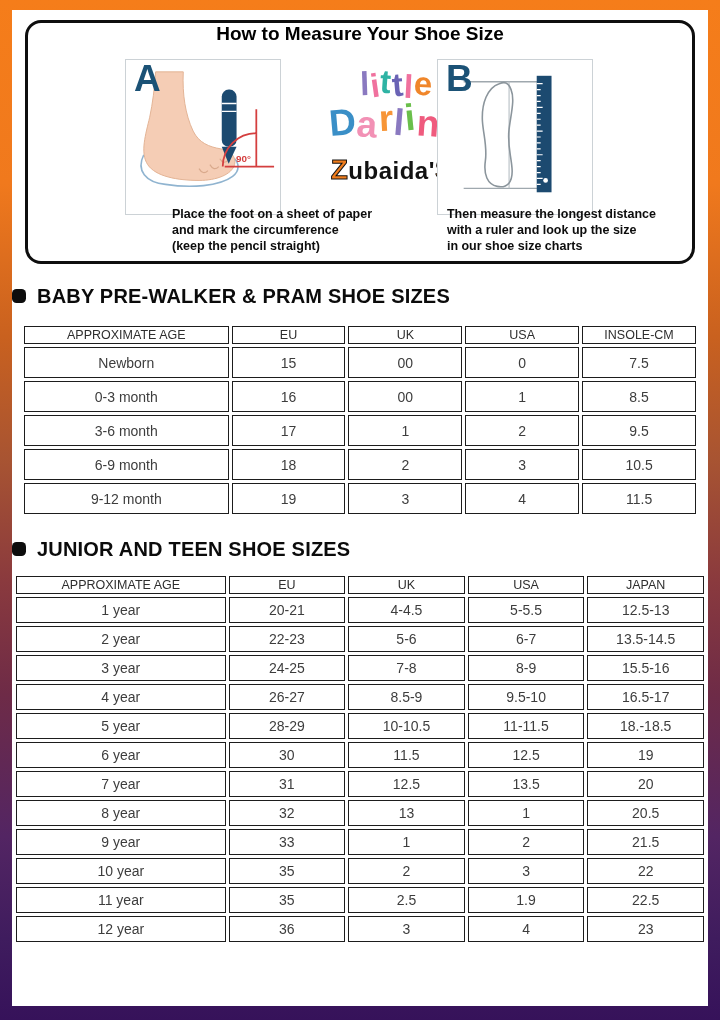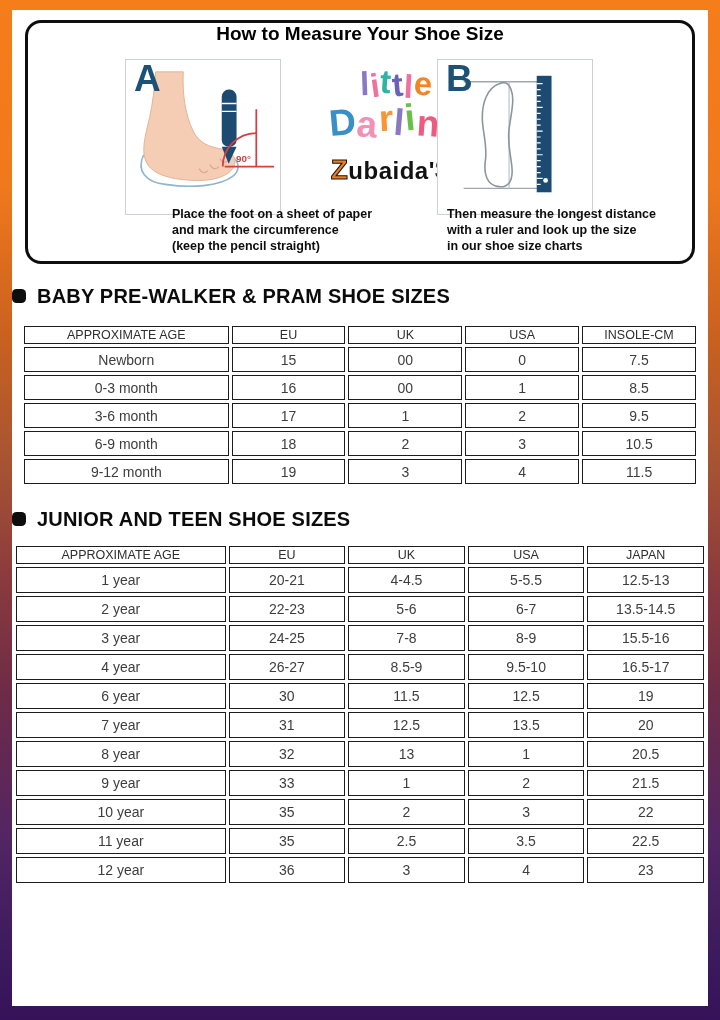--- a/index.html
+++ b/index.html
@@ -54,21 +54,21 @@
 
   .size-table { border-collapse:separate; border-spacing:3px; table-layout:fixed; margin:15px auto 0; }
   .t1 { width:678px; }
   .t2 { width:694px; margin-top:12px; }
   .size-table th, .size-table td {
     border:1.6px solid #1d1d1d; background:#fff;
     text-align:center; vertical-align:middle; font-weight:normal;
   }
   .size-table th { height:18px; font-size:12.5px; color:#2e2e2e; }
   .size-table td { font-size:14px; color:#3d3d3d; }
-  .t1 td { height:25px; }
+  .t1 td { height:31px; }
   .t2 td { height:26px; }
 </style>
 </head>
 <body>
 
 <div class="page">
   <div class="content">
 
     <section class="measure-panel">
       <div class="panel-title">How to Measure Your Shoe Size</div>
@@ -222,20 +222,27 @@
               <td>15.5-16</td>
             </tr>
             <tr>
               <td>4 year</td>
               <td>26-27</td>
               <td>8.5-9</td>
               <td>9.5-10</td>
               <td>16.5-17</td>
             </tr>
             <tr>
+              <td>5 year</td>
+              <td>28-29</td>
+              <td>10-10.5</td>
+              <td>11-11.5</td>
+              <td>18.-18.5</td>
+            </tr>
+            <tr>
               <td>6 year</td>
               <td>30</td>
               <td>11.5</td>
               <td>12.5</td>
               <td>19</td>
             </tr>
             <tr>
               <td>7 year</td>
               <td>31</td>
               <td>12.5</td>
@@ -260,21 +267,21 @@
               <td>10 year</td>
               <td>35</td>
               <td>2</td>
               <td>3</td>
               <td>22</td>
             </tr>
             <tr>
               <td>11 year</td>
               <td>35</td>
               <td>2.5</td>
-              <td>3.5</td>
+              <td>1.9</td>
               <td>22.5</td>
             </tr>
             <tr>
               <td>12 year</td>
               <td>36</td>
               <td>3</td>
               <td>4</td>
               <td>23</td>
             </tr>
           </tbody>

